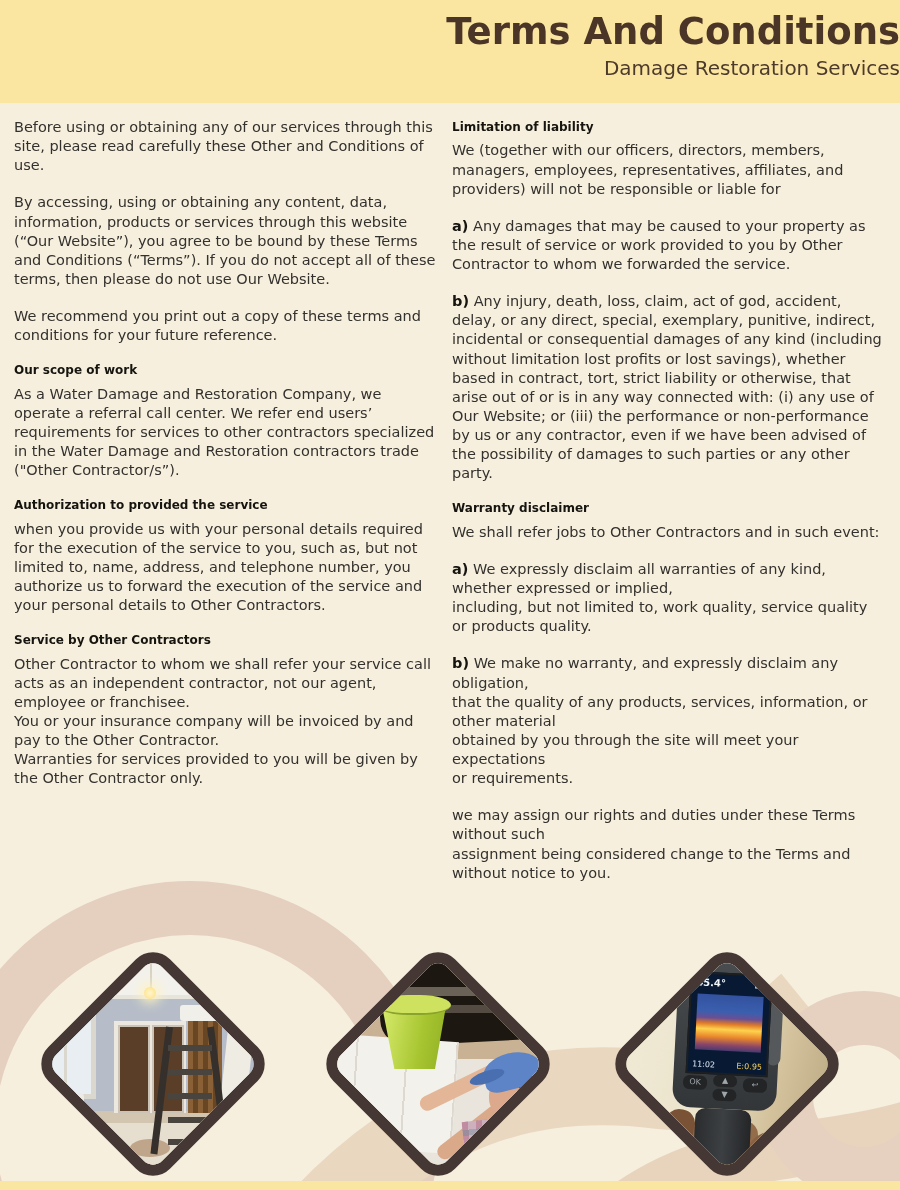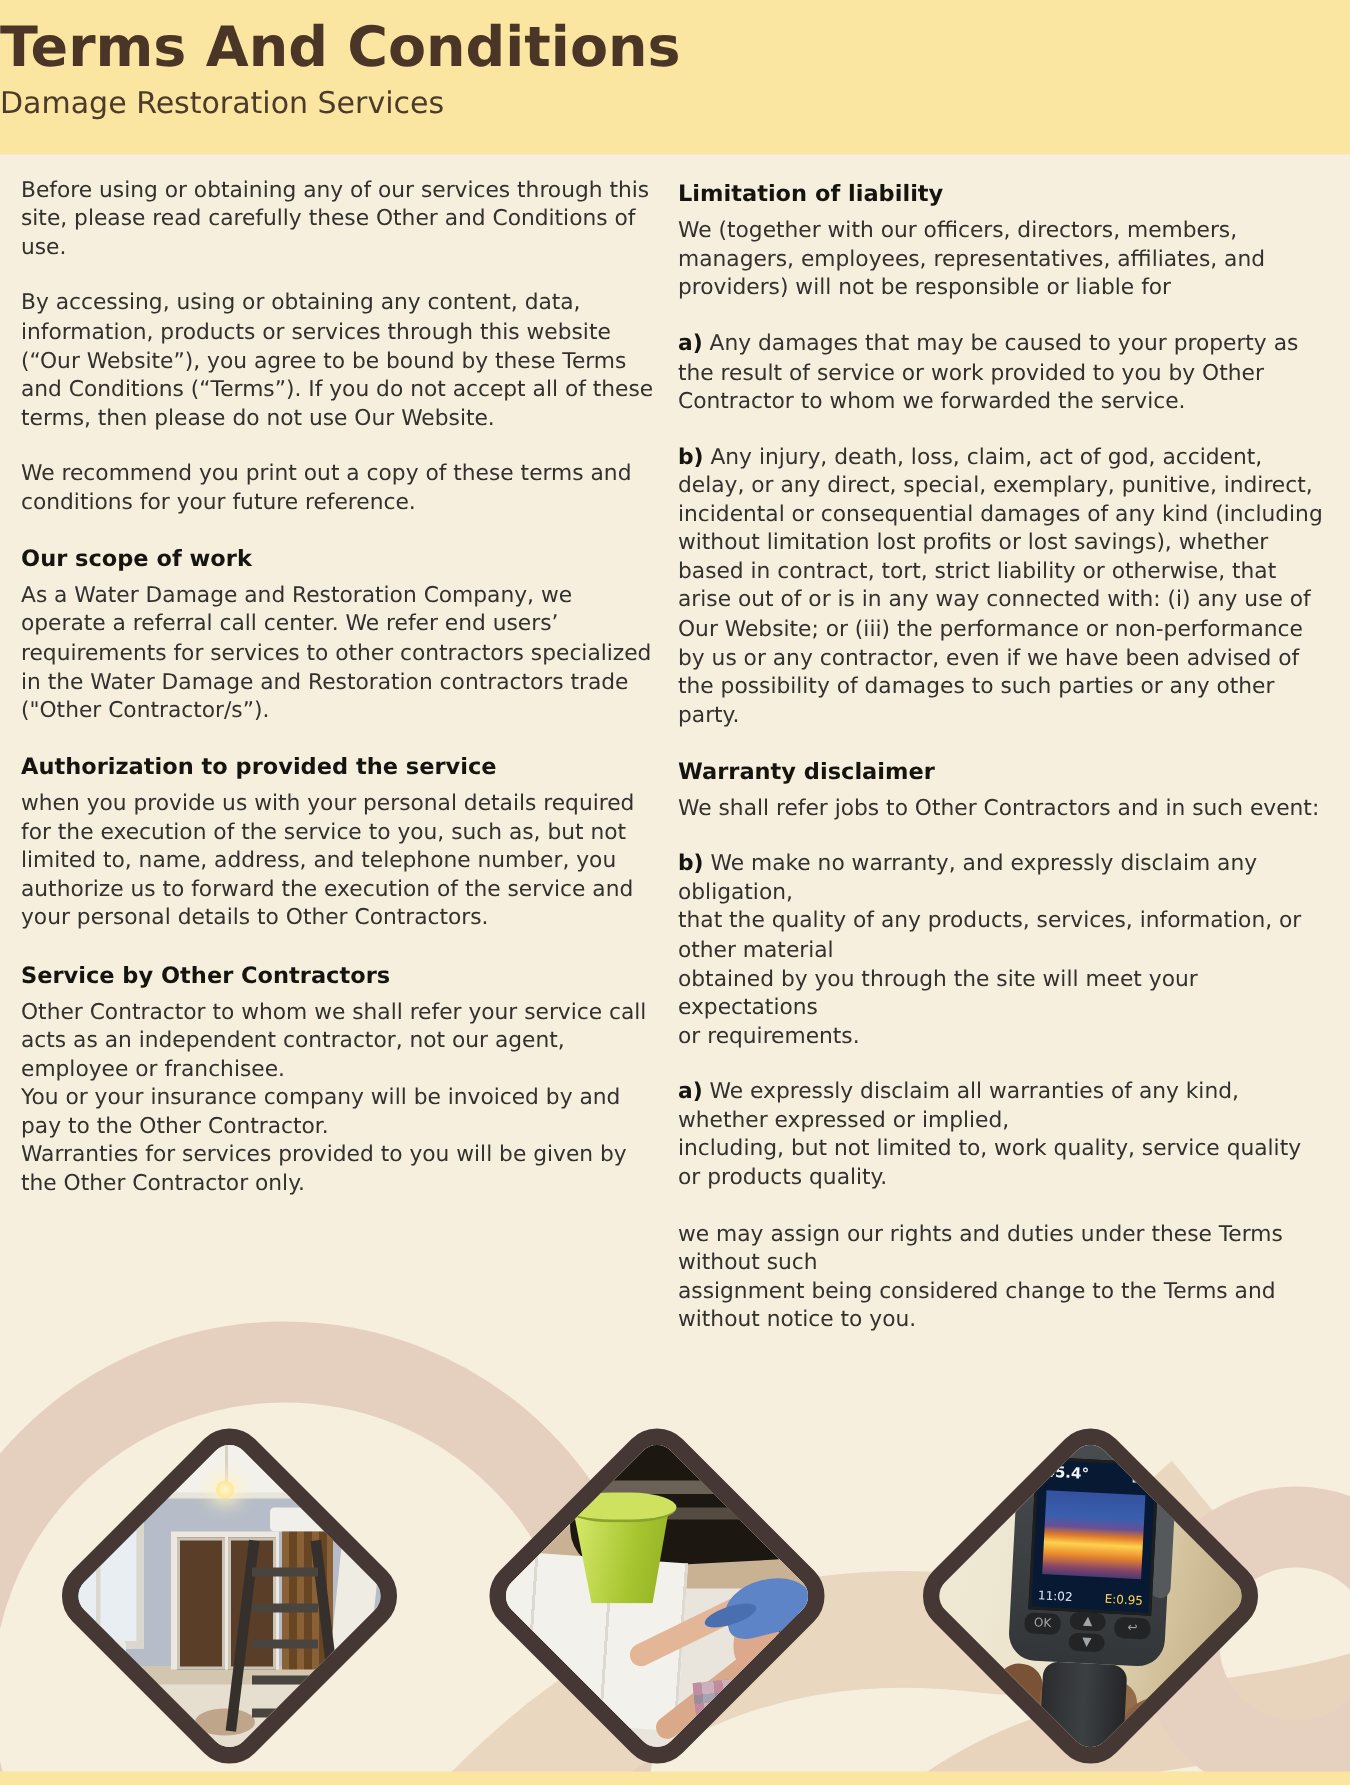--- a/index.html
+++ b/index.html
@@ -1,29 +1,29 @@
 <!DOCTYPE html>
 <html><head>
 <meta charset="utf-8">
 <style>
   html,body{margin:0;padding:0;background:#f6efde;}
   .page{position:relative;width:900px;height:1190px;overflow:hidden;background:#f6efde;
         font-family:"DejaVu Sans", sans-serif;color:#33312d;}
 
   
-  .header{position:absolute;left:0;top:0;right:0;height:103px;background:#fae5a1;text-align:left;z-index:5;}
+  .header{position:absolute;left:0;top:0;right:0;height:103px;background:#fae5a1;text-align:right;z-index:5;}
   .title{margin:0;padding-top:12px;font-size:37px;line-height:1.1;font-weight:bold;color:#4a3526;}
   .subtitle{margin:3px 0 0;font-size:20px;font-weight:normal;color:#4c3a2b;}
 
   
   .col{position:absolute;top:118px;font-size:14.5px;line-height:1.32;z-index:1;}
   .col-left{left:14px;width:424px;}
   .col-right{left:452px;width:434px;}
   .col p{margin:0 0 18px;}
-  .sec-h{font-size:15px;line-height:1.2;font-weight:bold;color:#16140f;margin:14px 0 7px;}
+  .sec-h{font-size:12px;line-height:1.2;font-weight:bold;color:#16140f;margin:14px 0 7px;}
   .col-right .sec-h.first{margin-top:2px;}
   .prelines{white-space:pre-line;}
   .litem{margin:0 0 17px;}
   .witem{margin:0;}
   .itemlabel{font-weight:bold;color:#16140f;}
 
   
   .decor{position:absolute;left:0;top:0;width:900px;height:1190px;z-index:0;}
 
   
@@ -152,26 +152,26 @@
   </div>
 
   <div class="col col-right">
     <div class="sec-h first">Limitation of liability</div>
     <p>We (together with our officers, directors, members, managers, employees, representatives, affiliates, and providers) will not be responsible or liable for</p>
     <p class="litem"><b class="itemlabel">a)</b> <span class="prelines">Any damages that may be caused to your property as the result of service or work provided to you by Other Contractor to whom we forwarded the service.</span></p>
     <p class="litem"><b class="itemlabel">b)</b> <span class="prelines">Any injury, death, loss, claim, act of god, accident, delay, or any direct, special, exemplary, punitive, indirect, incidental or consequential damages of any kind (including without limitation lost profits or lost savings), whether based in contract, tort, strict liability or otherwise, that arise out of or is in any way connected with: (i) any use of Our Website; or (iii) the performance or non-performance by us or any contractor, even if we have been advised of the possibility of damages to such parties or any other party.</span></p>
 
     <div class="sec-h">Warranty disclaimer</div>
     <p class="witem">We shall refer jobs to Other Contractors and in such event:</p>
+    <p class="witem"><b class="itemlabel">a)</b> <span class="prelines">We expressly disclaim all warranties of any kind, whether expressed or implied,
+including, but not limited to, work quality, service quality or products quality.</span></p>
     <p class="witem"><b class="itemlabel">b)</b> <span class="prelines">We make no warranty, and expressly disclaim any obligation,
 that the quality of any products, services, information, or other material
 obtained by you through the site will meet your expectations
 or requirements.</span></p>
-    <p class="witem"><b class="itemlabel">a)</b> <span class="prelines">We expressly disclaim all warranties of any kind, whether expressed or implied,
-including, but not limited to, work quality, service quality or products quality.</span></p>
 
     <p class="prelines">we may assign our rights and duties under these Terms without such
 assignment being considered change to the Terms and without notice to you.</p>
   </div>
 
   <div class="diamond d1">
     <div class="photo photo1">
       <div class="p1-molding"></div>
       <div class="p1-wire"></div>
       <div class="p1-bulb"></div>

